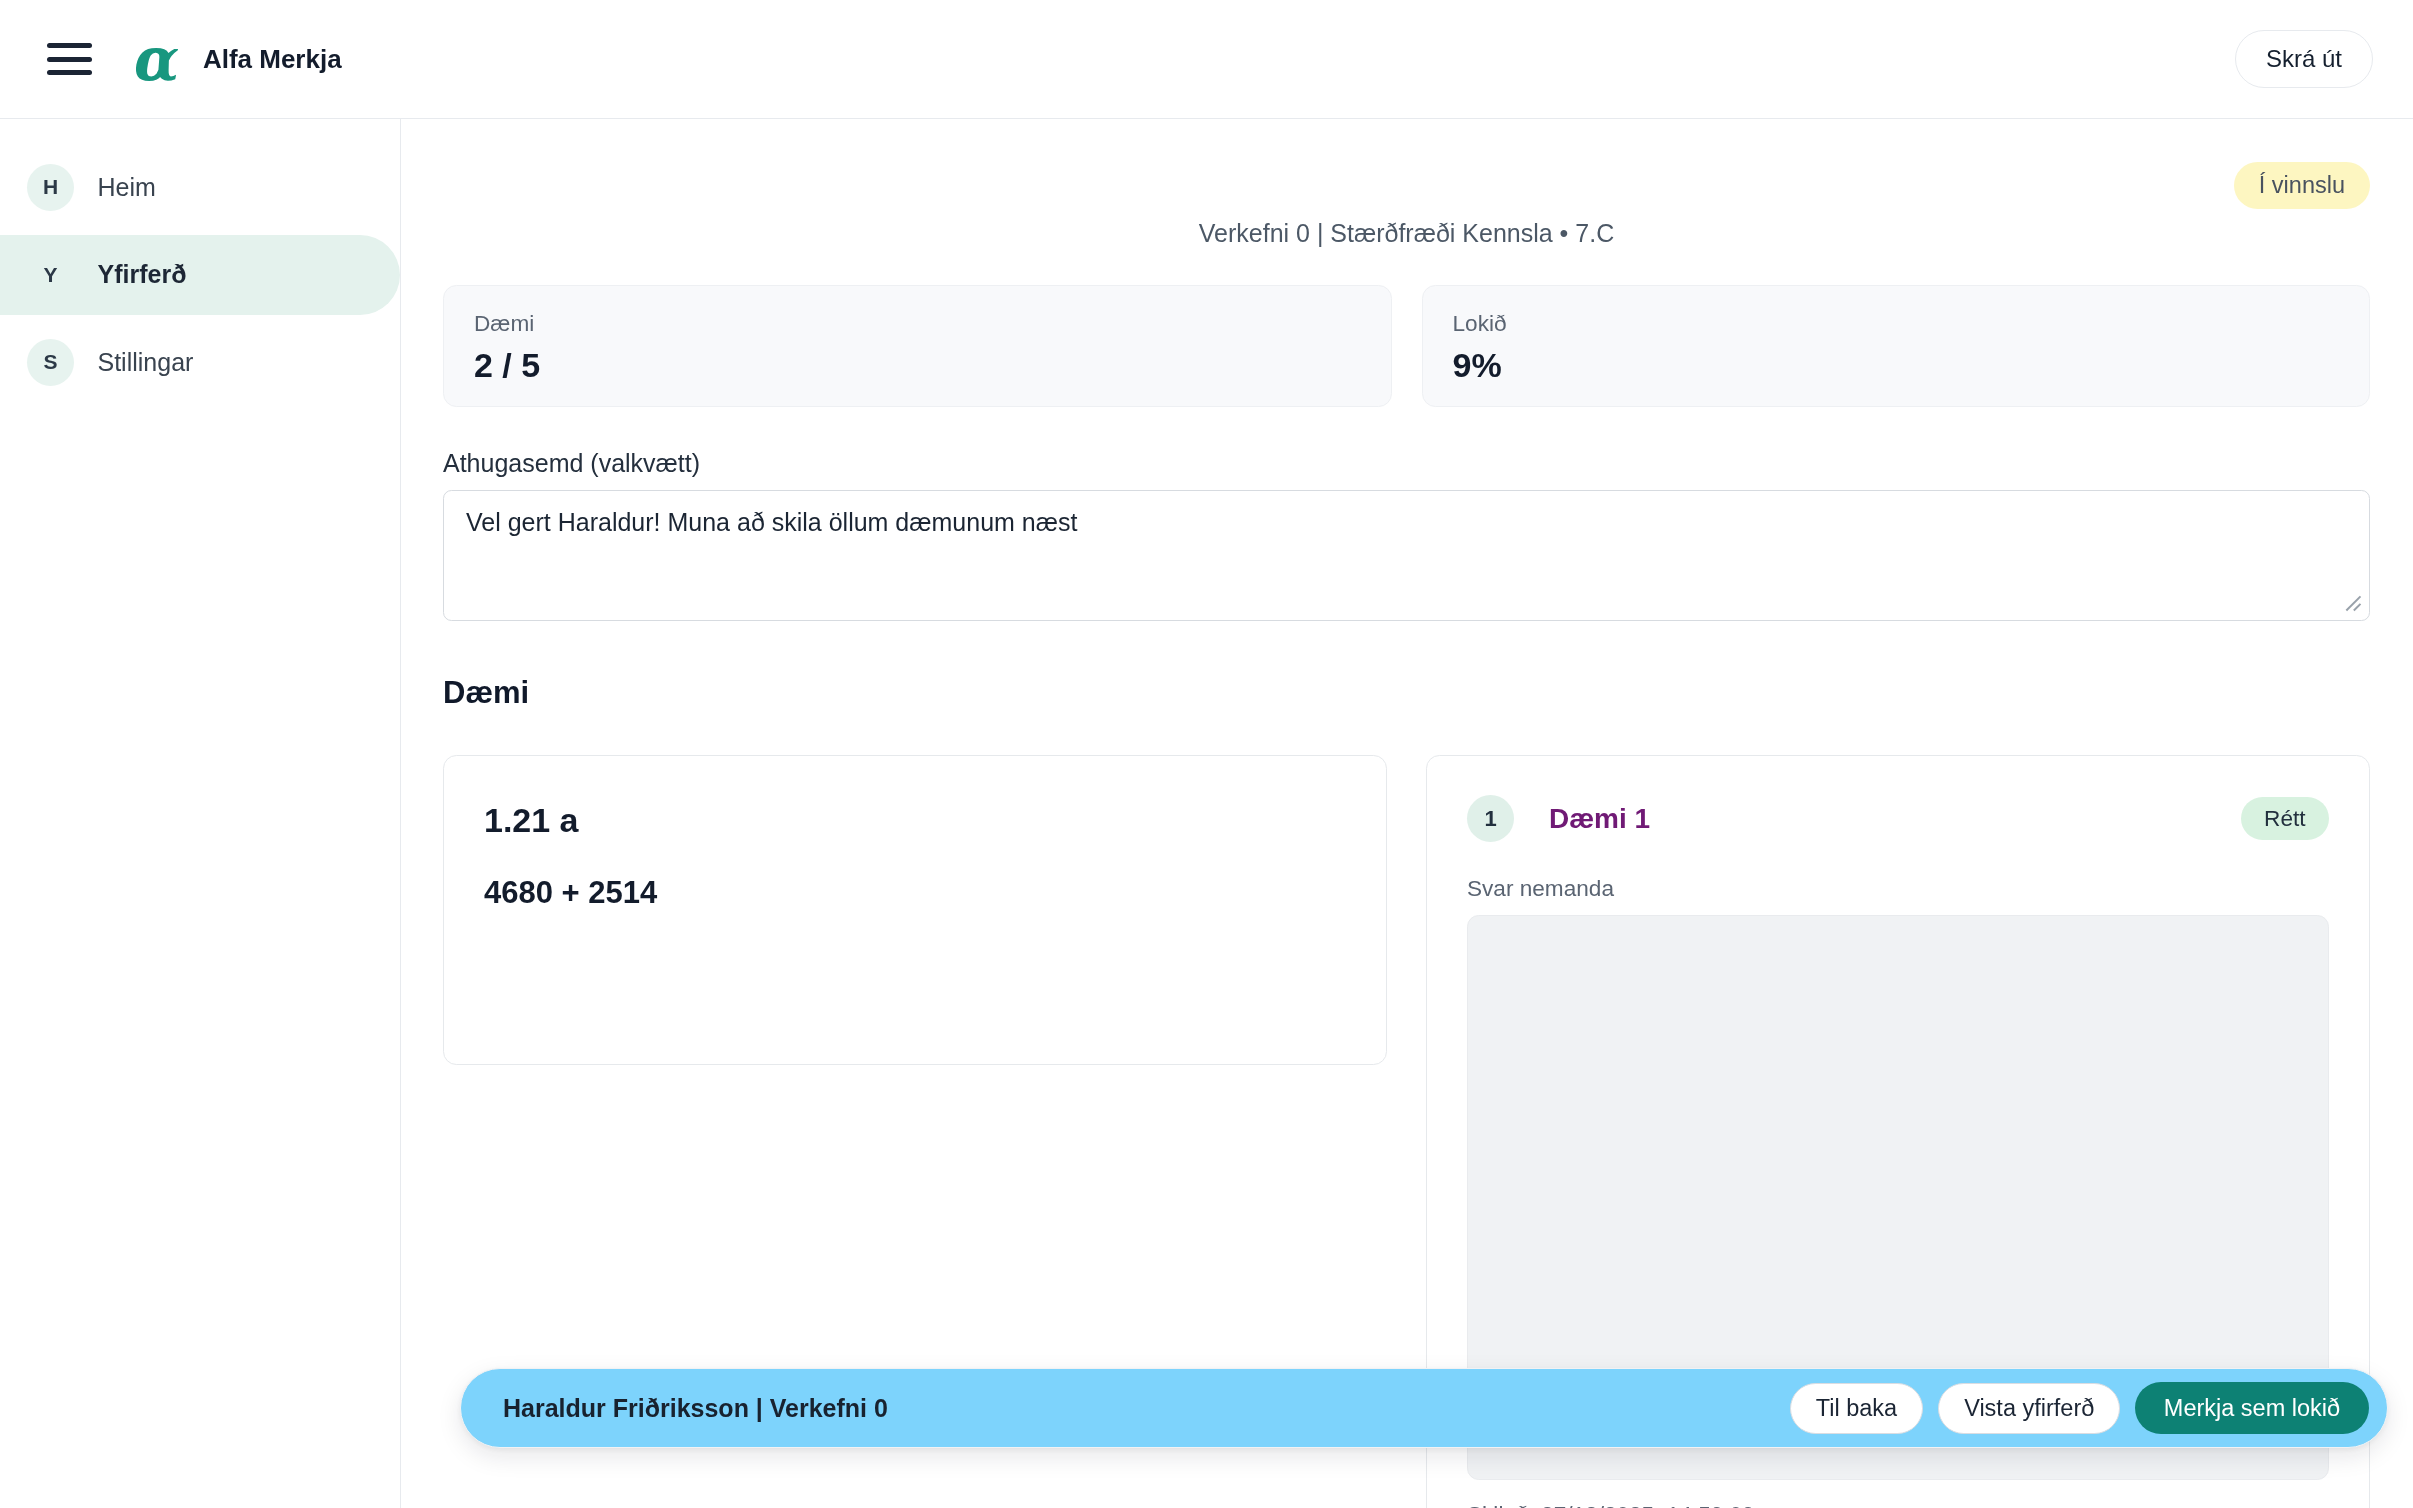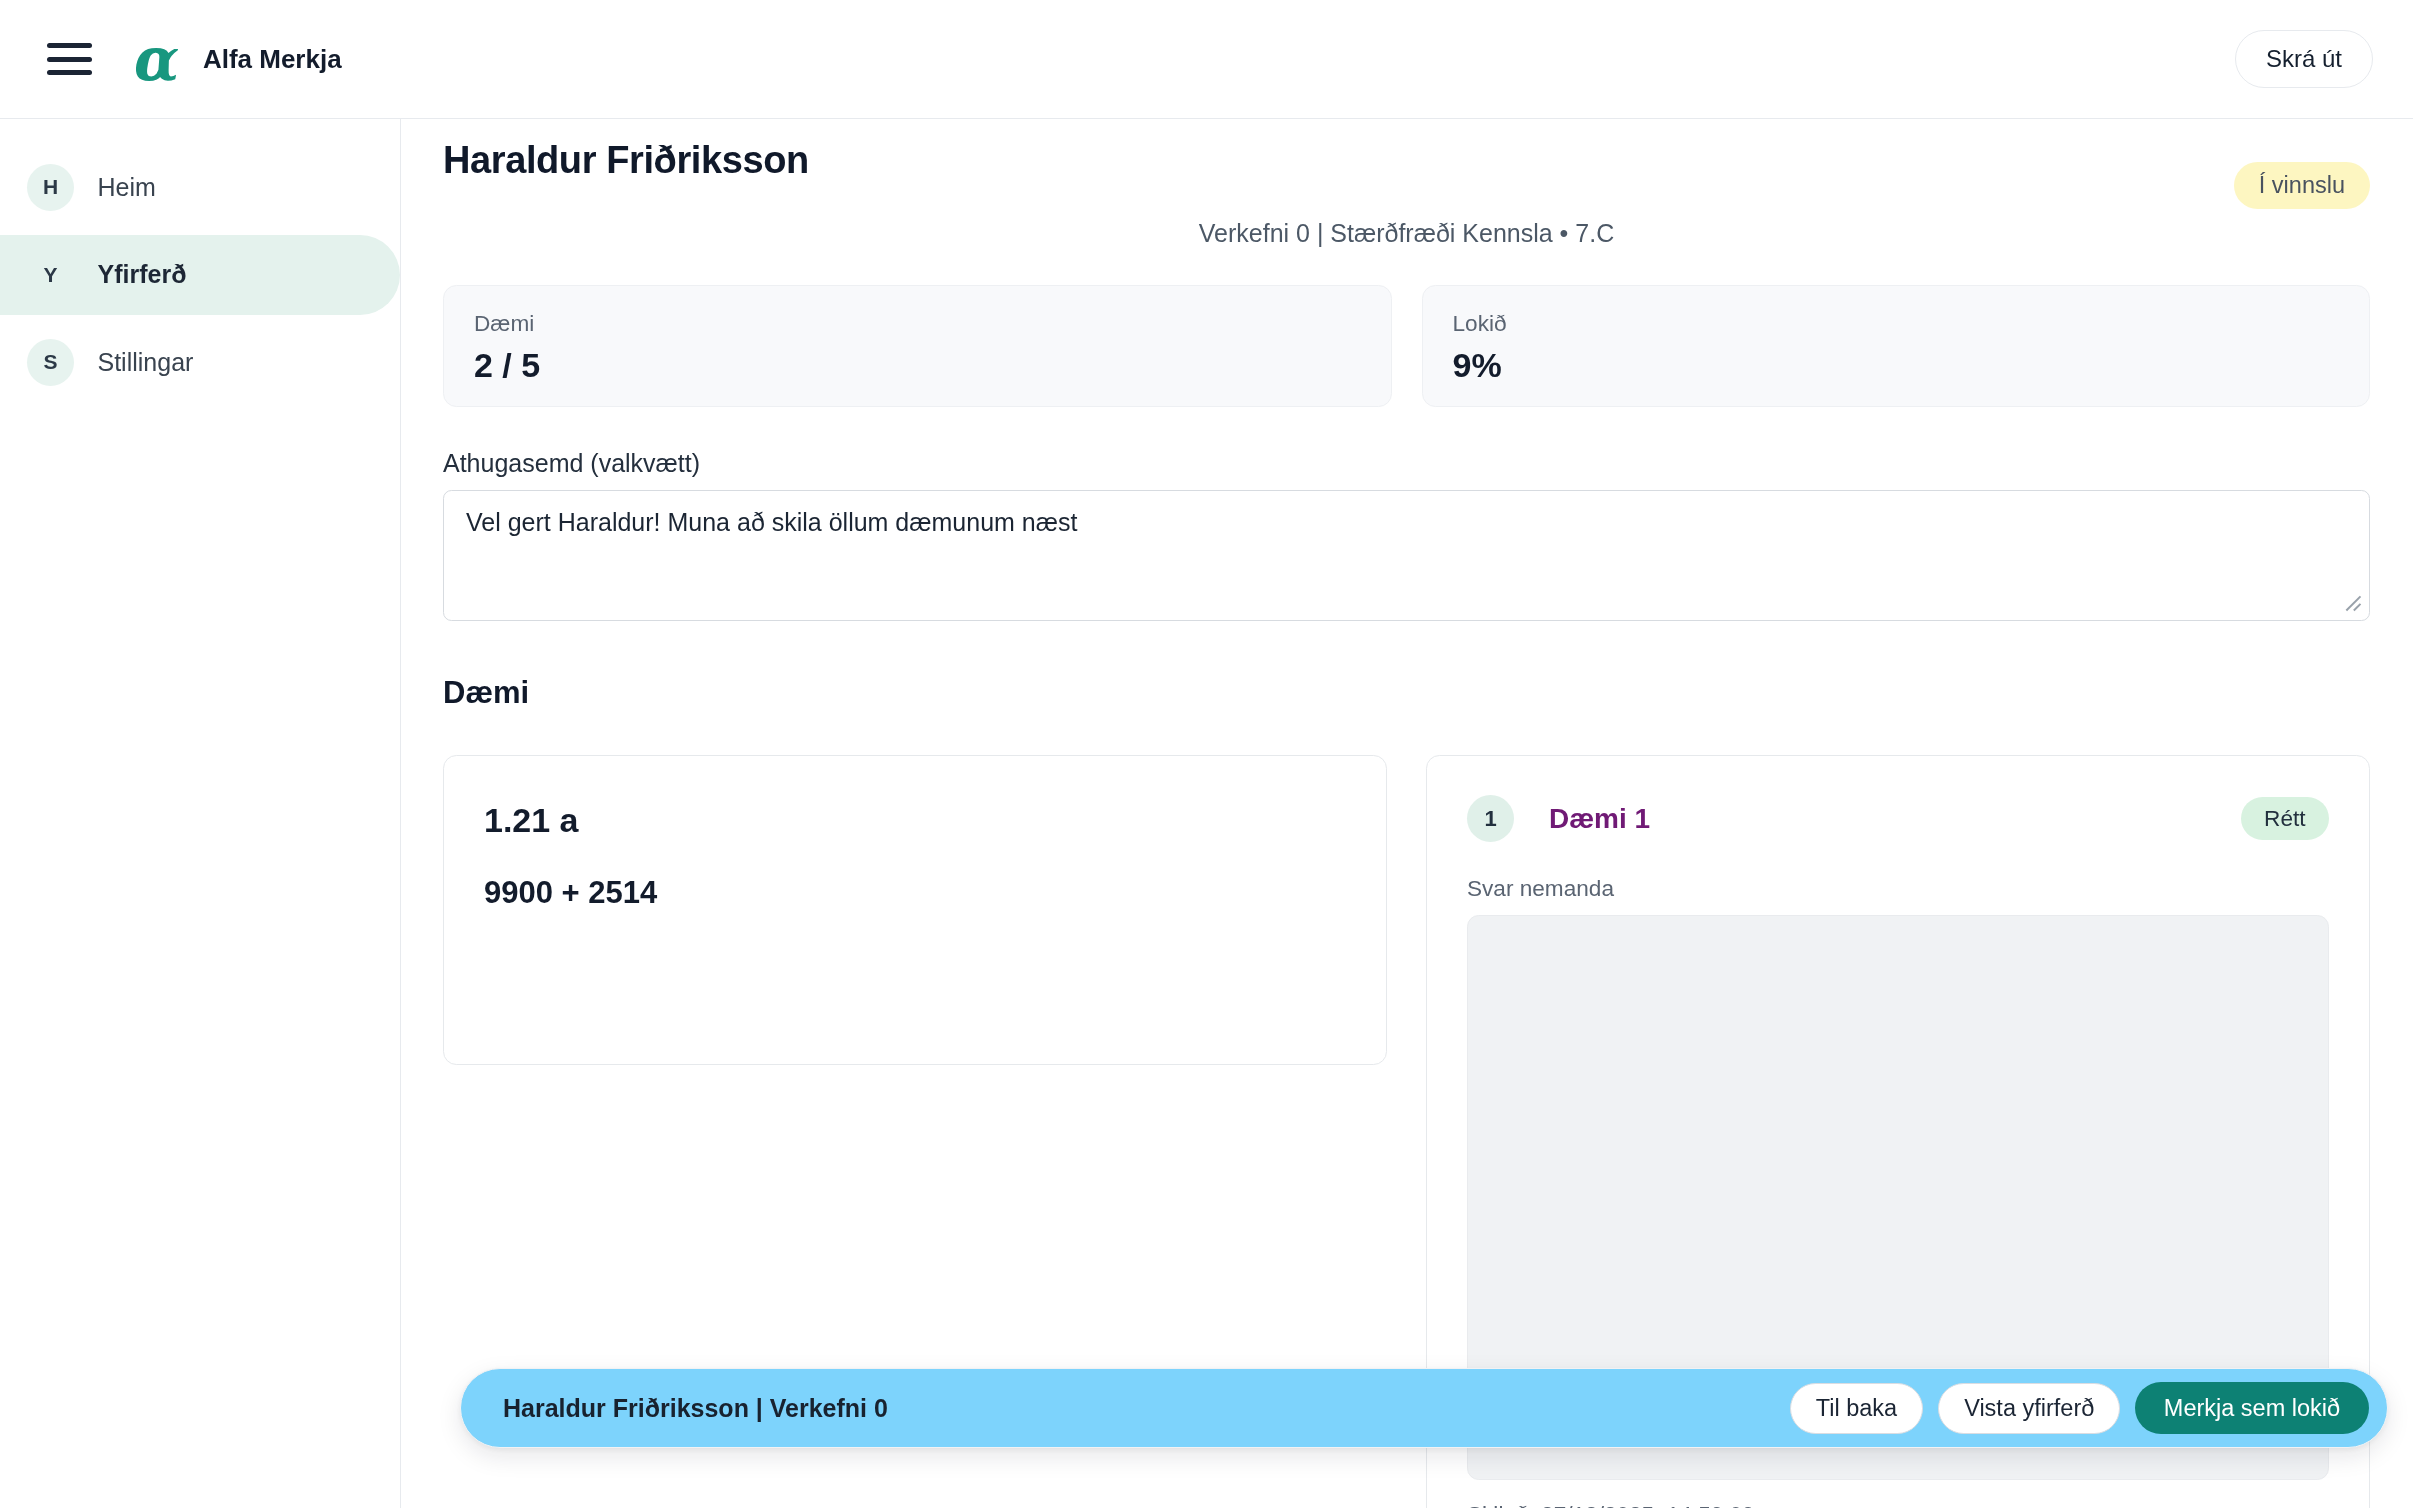--- a/index.html
+++ b/index.html
@@ -121,21 +121,20 @@
     <div class="side-label">Yfirferð</div>
   </div>
   <div class="side-item">
     <div class="side-avatar">S</div>
     <div class="side-label">Stillingar</div>
   </div>
 </nav>
 
 <main class="main" style="padding-top:119px;">
   <div class="title-row">
-    <h1>Haraldur Friðriksson</h1>
     <div class="badge-progress">Í vinnslu</div>
   </div>
   <div class="subtitle">Verkefni 0 | Stærðfræði Kennsla • 7.C</div>
 
   <div class="stats">
     <div class="stat-card">
       <div class="stat-label">Dæmi</div>
       <div class="stat-value">2 / 5</div>
     </div>
     <div class="stat-card">
@@ -151,21 +150,21 @@
       <line x1="4" y1="21" x2="21" y2="4" stroke="#98a1aa" stroke-width="2.4"></line>
       <line x1="13" y1="21" x2="21" y2="13" stroke="#98a1aa" stroke-width="2.4"></line>
     </svg>
   </div>
 
   <h2 class="section-title">Dæmi</h2>
 
   <div class="exercises">
     <div class="exercise-card">
       <div class="ex-code">1.21 a</div>
-      <div class="ex-expression">9900 + 2514</div>
+      <div class="ex-expression">4680 + 2514</div>
     </div>
 
     <div class="review-card">
       <div class="review-head">
         <div class="num-circle">1</div>
         <div class="review-title">Dæmi 1</div>
         <div class="result-badge">Rétt</div>
       </div>
       <div class="answer-label">Svar nemanda</div>
       <div class="answer-box"></div>

